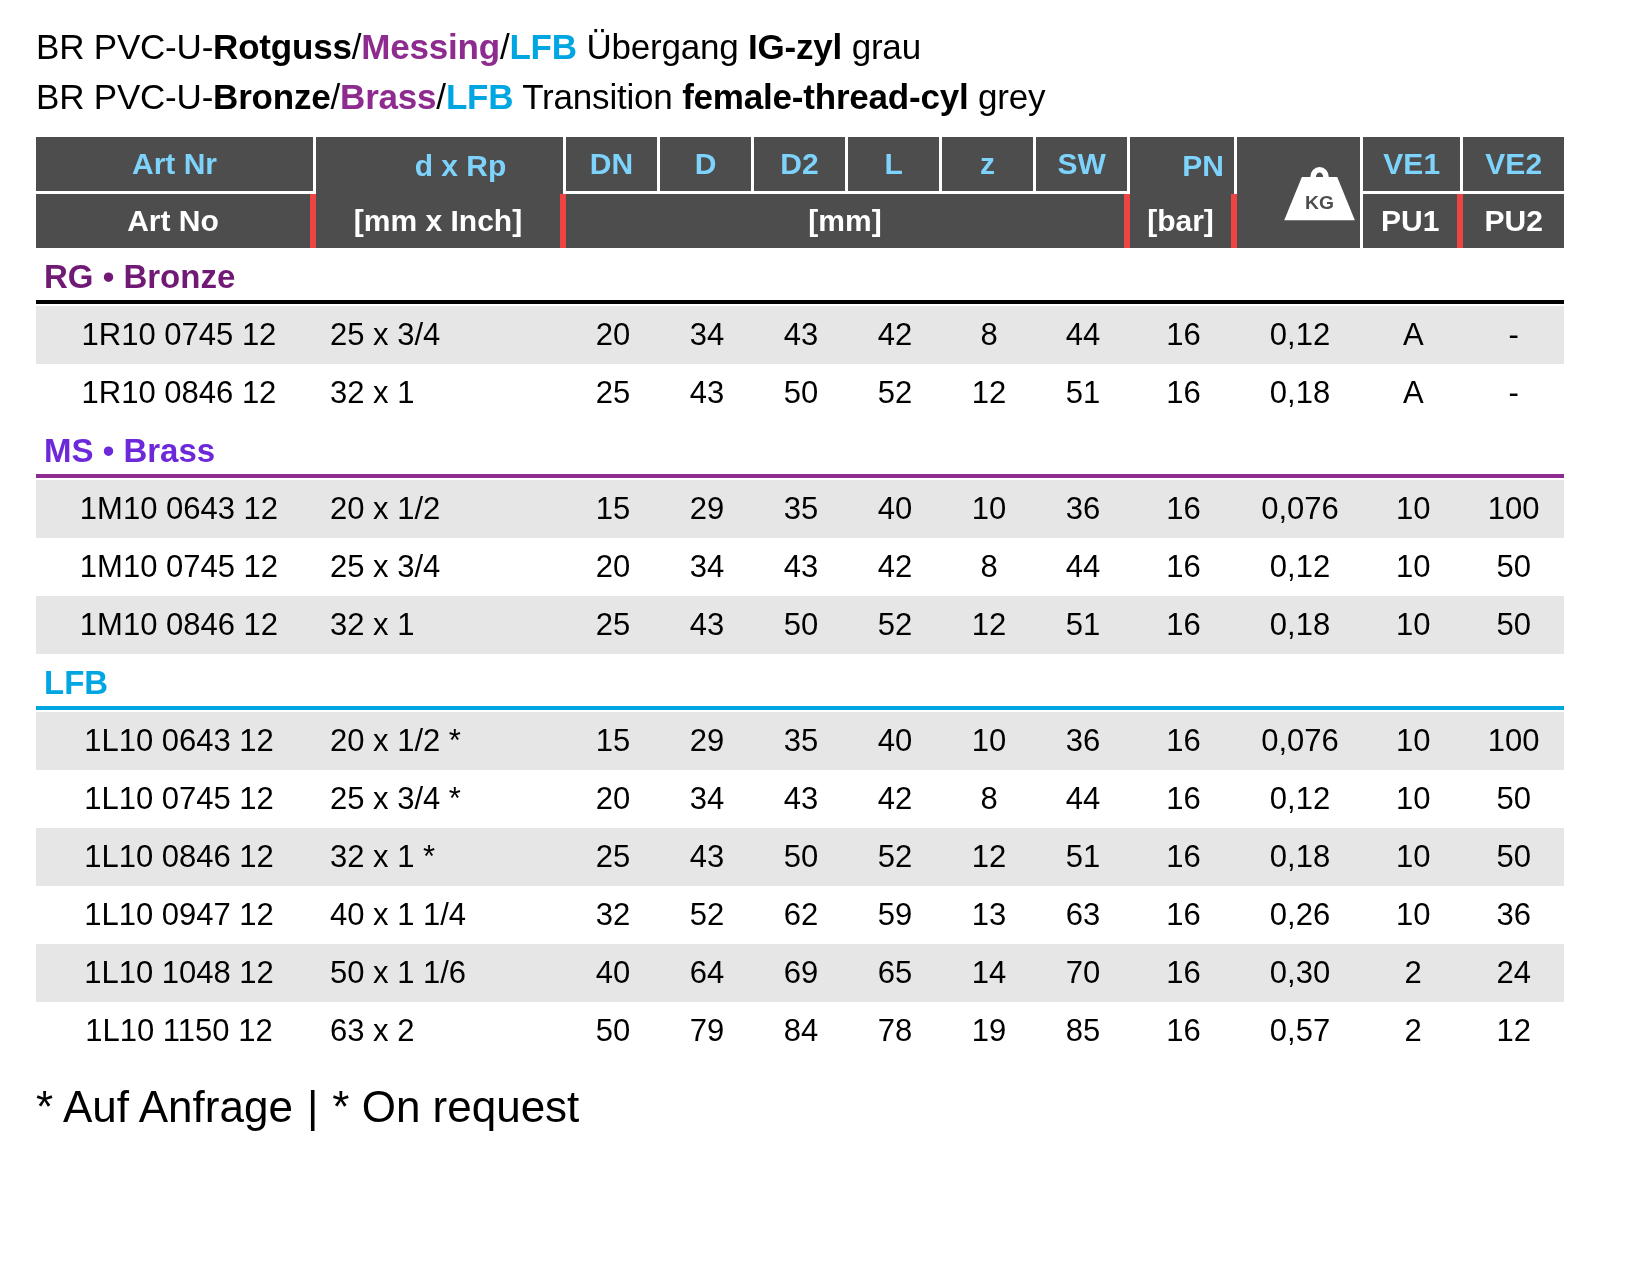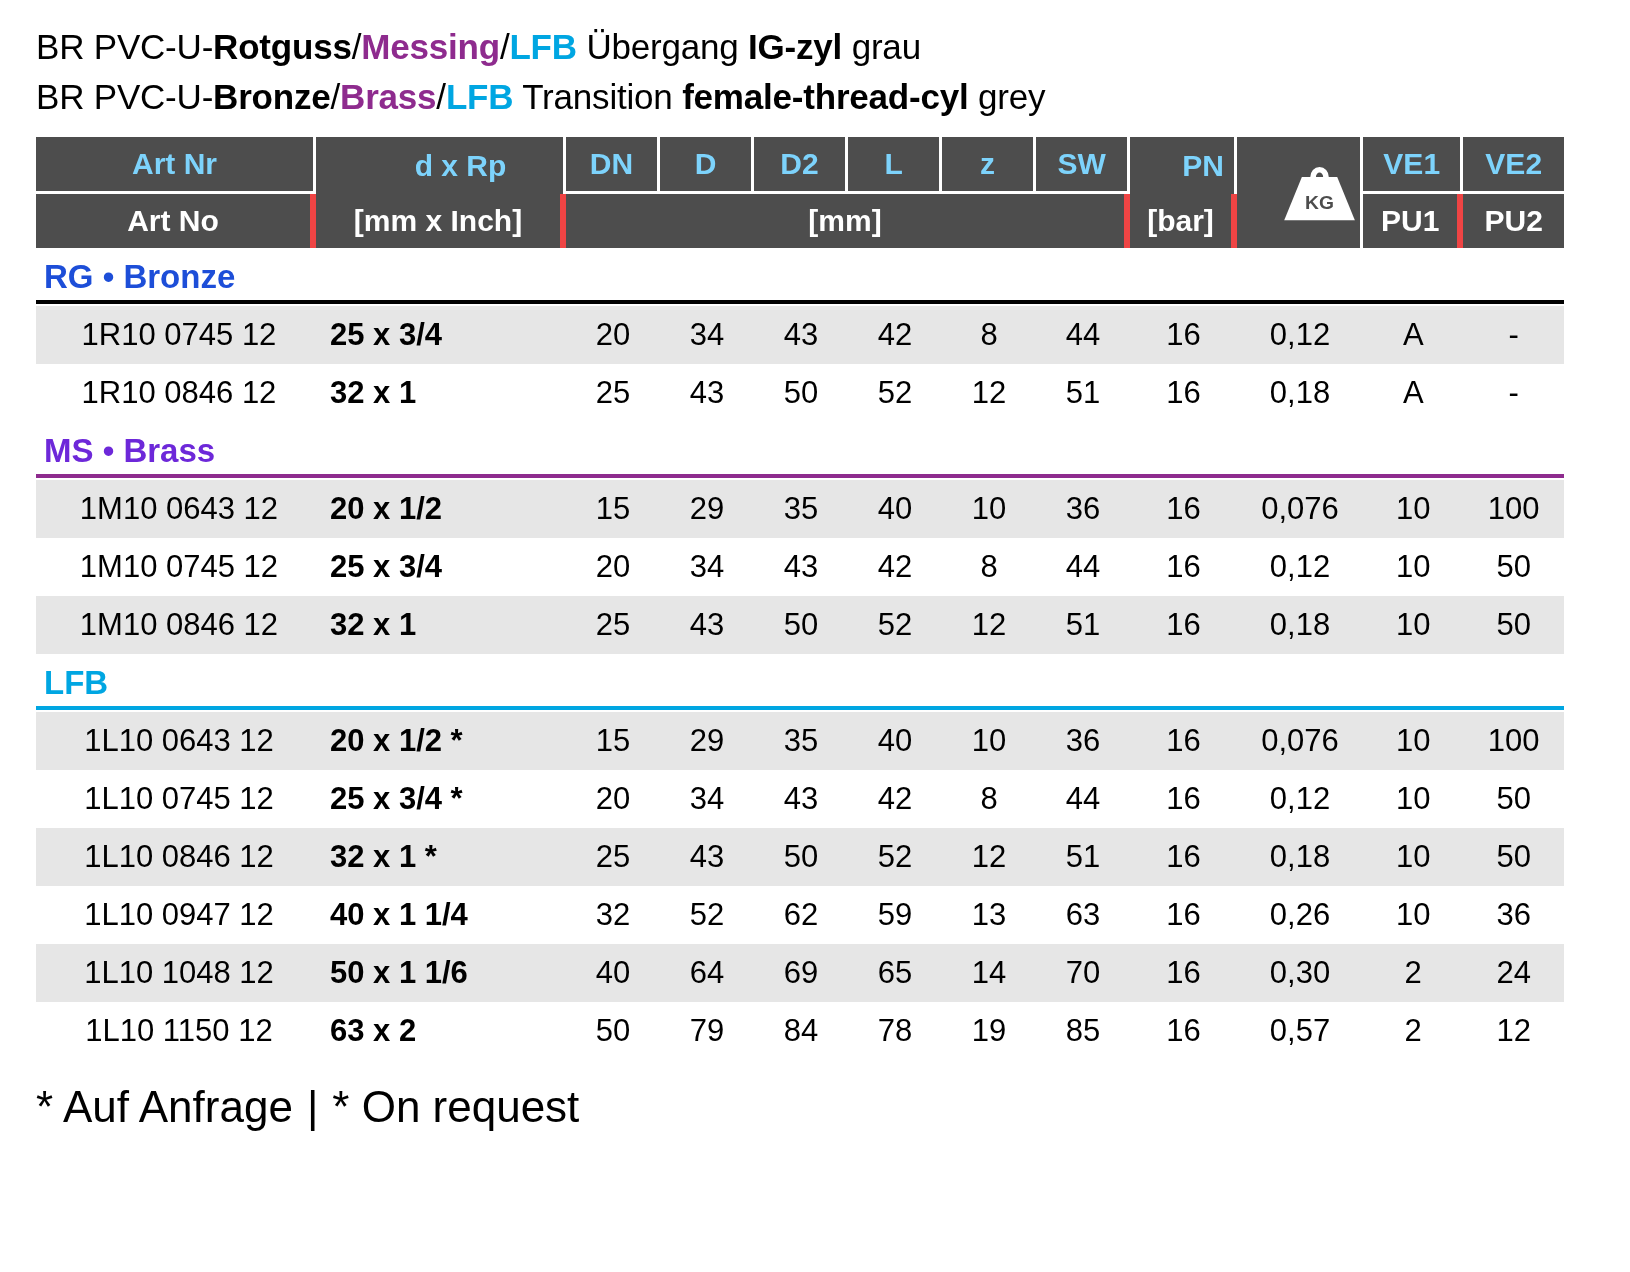--- a/index.html
+++ b/index.html
@@ -100,21 +100,21 @@
   }
   tr.data.alt td { background: #e6e6e6; }
   td.art {
     text-align: right;
     padding-left: 8px !important;
     font-weight: 400;
   }
   td.dxrp {
     text-align: left !important;
     padding-left: 14px !important;
-    font-weight: 700;
+    font-weight: 400;
   }
 
   .footnote {
     margin-top: 22px;
     font-size: 44px;
     white-space: nowrap;
   }
   .footnote .bar { padding: 0 14px; }
 </style>
 </head>
@@ -168,21 +168,21 @@
         <td class="hdr-sub">[mm x Inch]</td>
         <td class="hdr-sub" colspan="6">[mm]</td>
         <td class="hdr-sub">[bar]</td>
         <td class="hdr-sub">PU1</td>
         <td class="hdr-sub last">PU2</td>
       </tr>
     </thead>
     <tbody id="tbody">
         <tr class="group-row">
           <td colspan="12">
-            <div class="group-label" style="color: #1d4ed8;">RG • Bronze</div>
+            <div class="group-label" style="color: #701a75;">RG • Bronze</div>
             <div class="group-rule" style="border-color: rgb(0, 0, 0);"></div>
           </td>
         </tr>
         <tr class="data alt">
           <td class="art">1R10 0745 12</td>
           <td class="dxrp">25 x 3/4</td>
           <td>20</td>
           <td>34</td>
           <td>43</td>
           <td>42</td>

